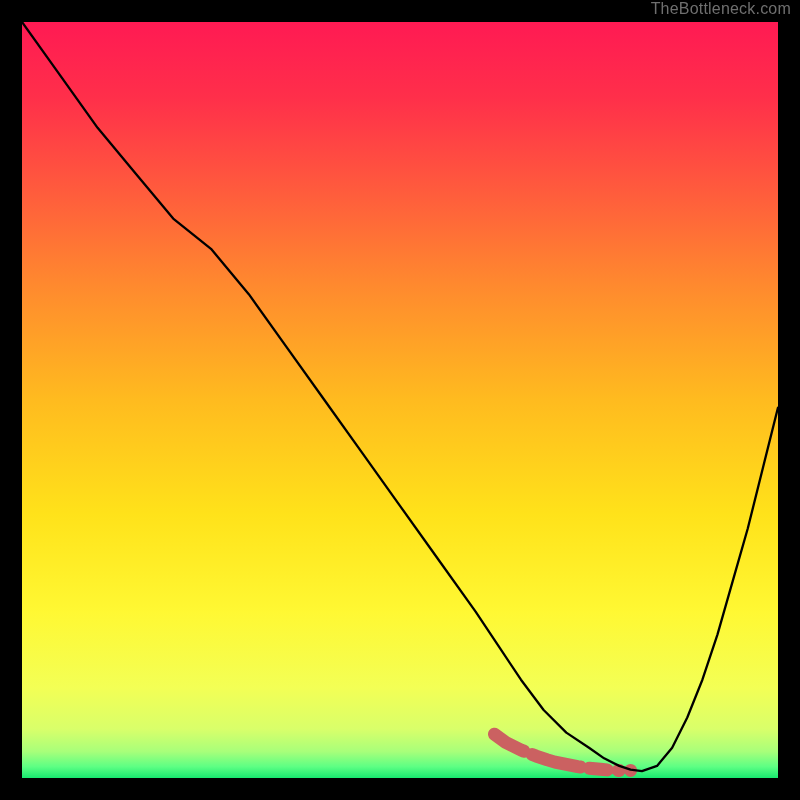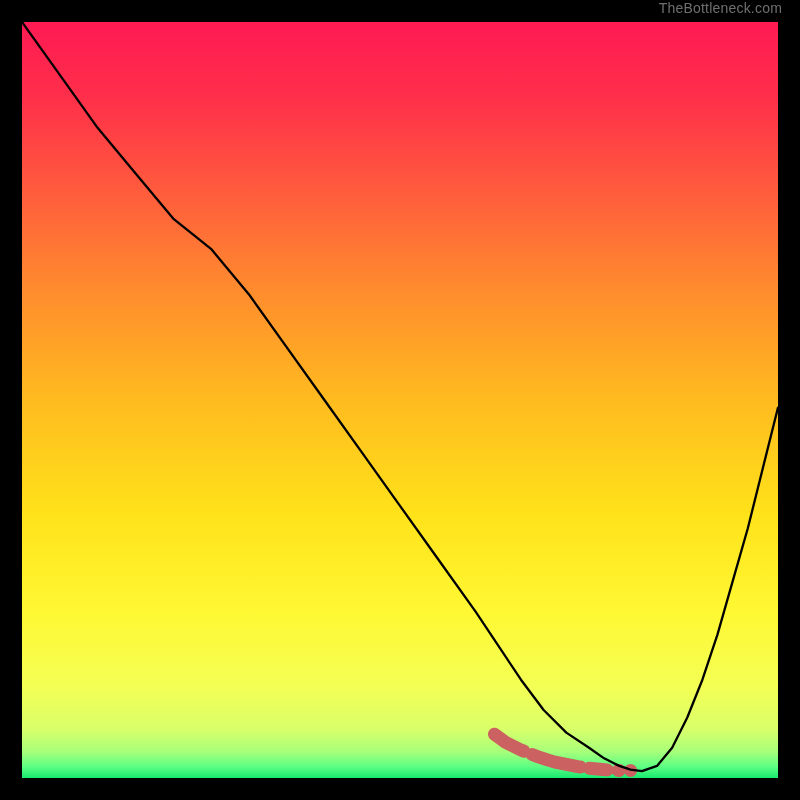--- a/index.html
+++ b/index.html
@@ -15,23 +15,23 @@
     position: absolute;
     left: 22px;
     top: 22px;
     width: 756px;
     height: 756px;
     background: #000;
   }
   .watermark {
     position: absolute;
     top: 0px;
-    right: 18px;
+    right: 9px;
     color: #6f6f6f;
-    font-size: 14px;
+    font-size: 16px;
     font-weight: 400;
     letter-spacing: 0.2px;
     z-index: 10;
   }
   svg { display: block; }
 </style>
 </head>
 <body>
 
 <div class="watermark">TheBottleneck.com</div>

